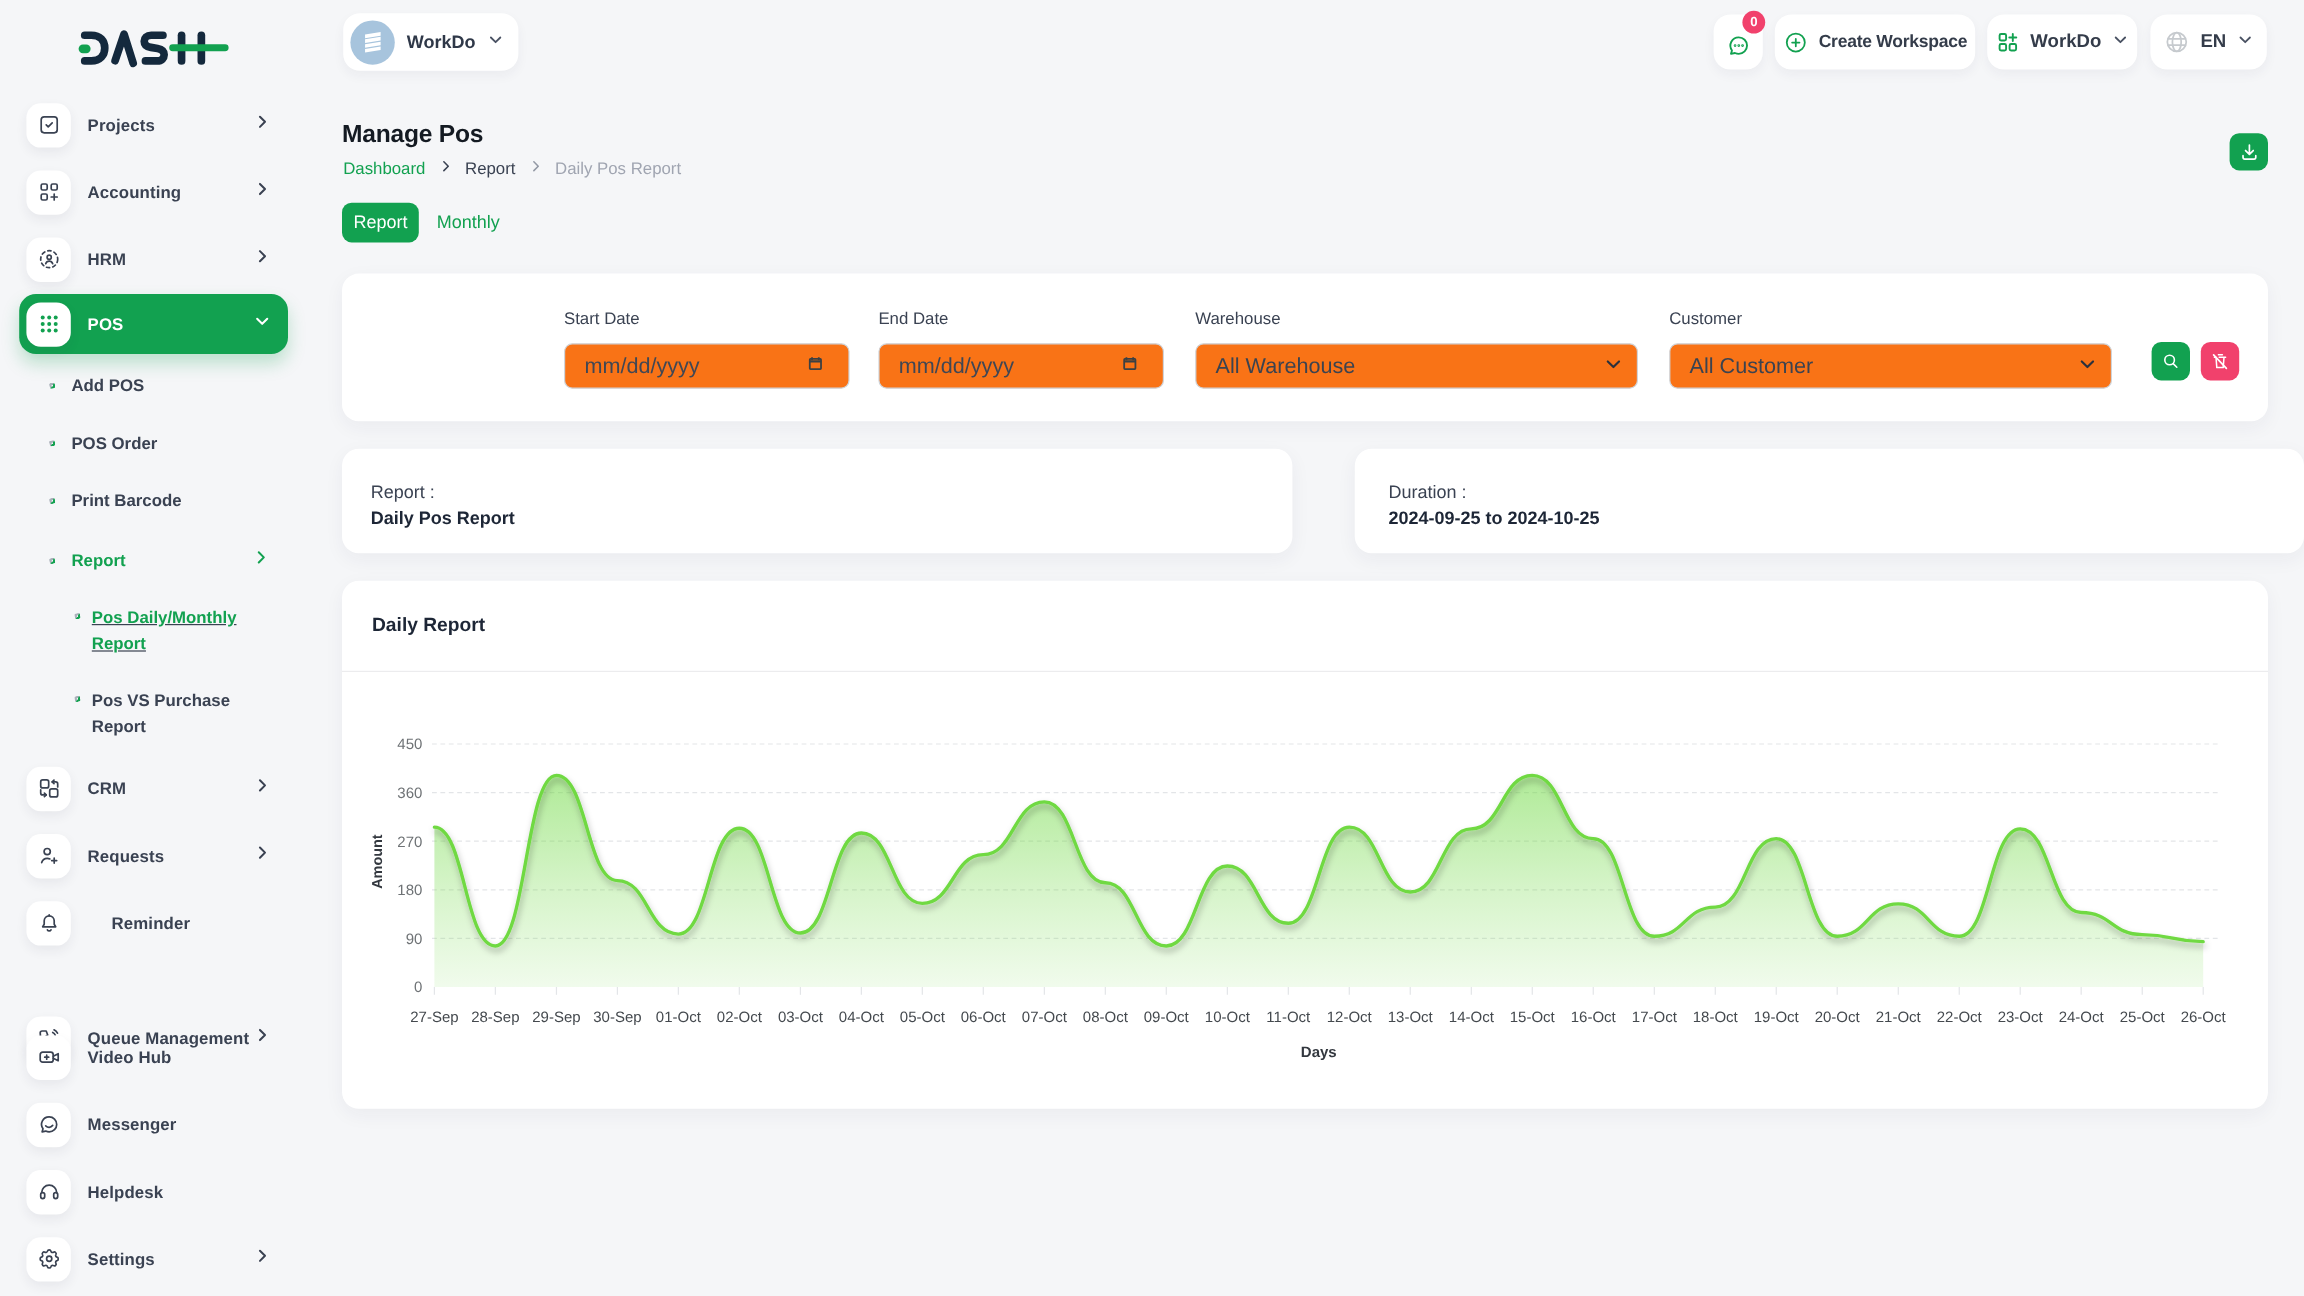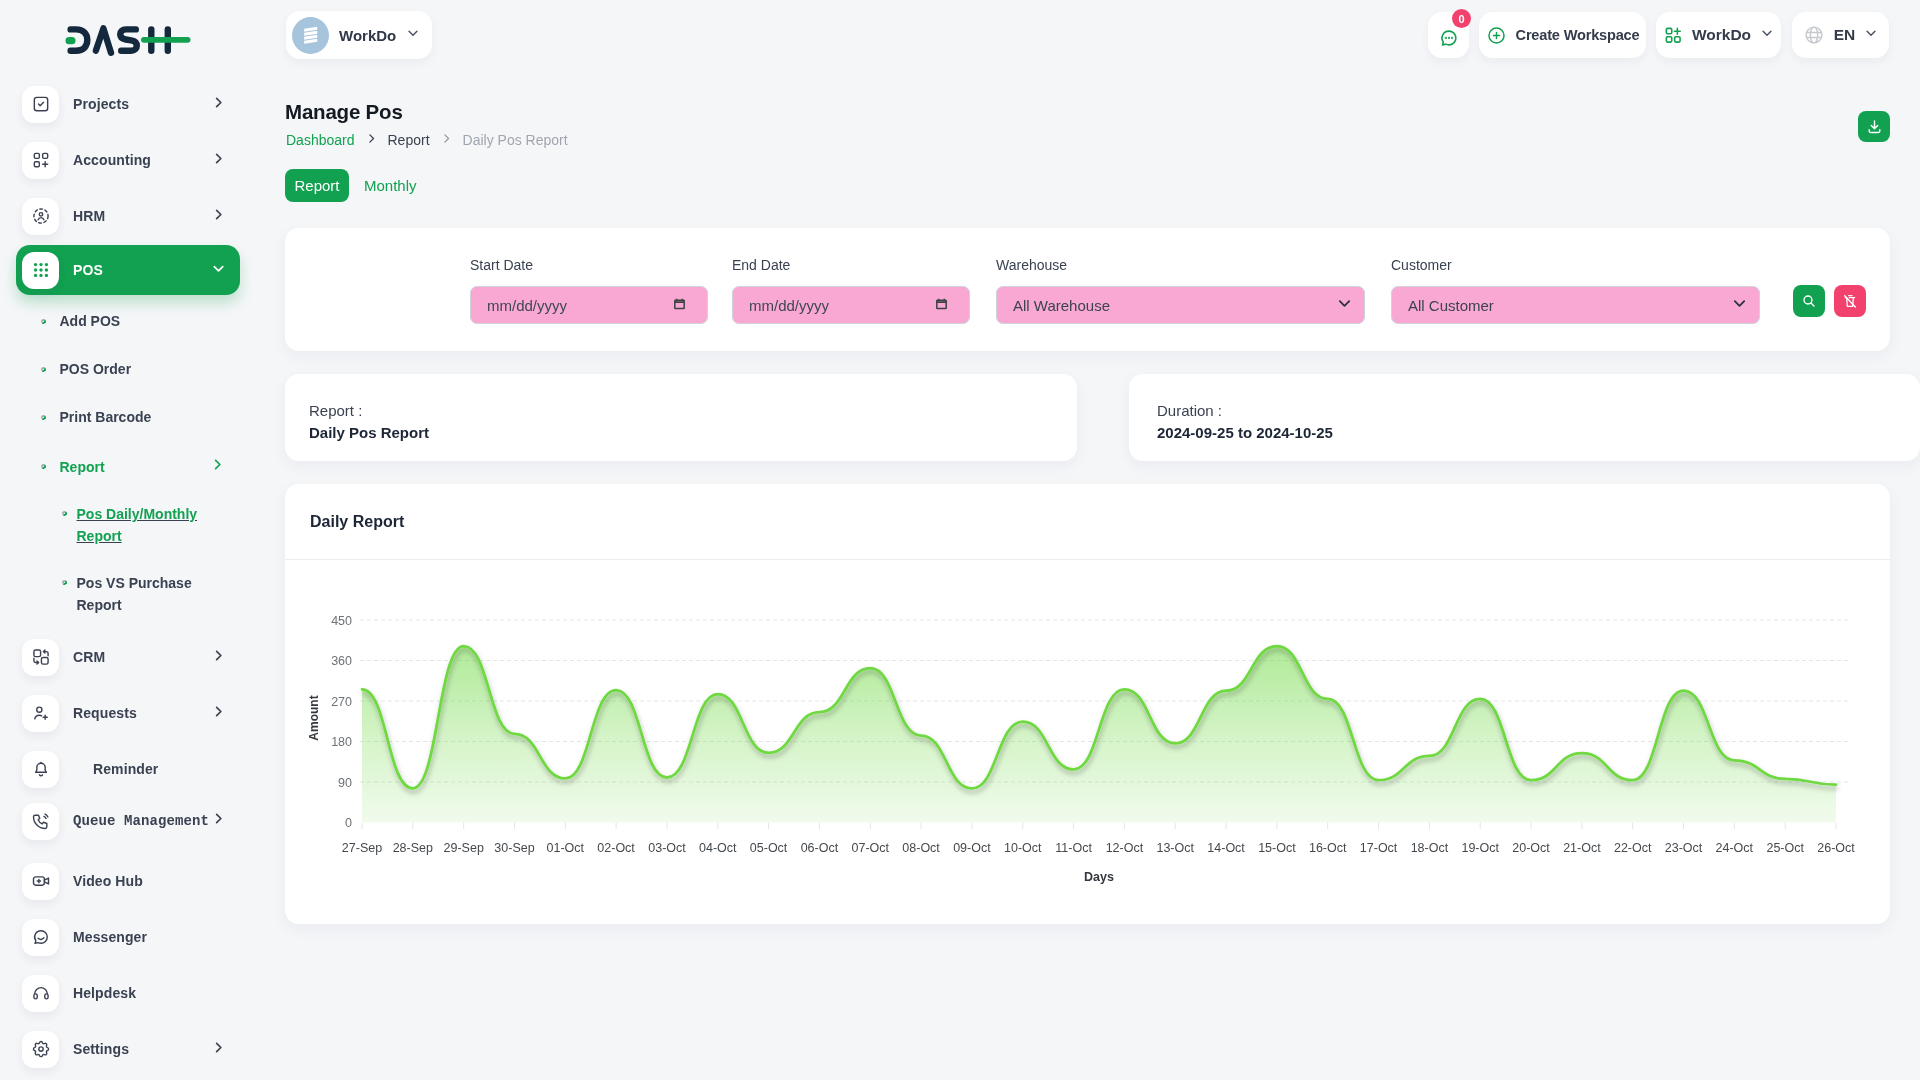--- a/index.html
+++ b/index.html
@@ -45,21 +45,21 @@
 .crumbs .sep { color:#9399a5; font-size:12px; }
 .crumbs .cur { color:#a0a5b1; }
 .crumbs .mid { color:#3a4252; }
 .dlbtn { position:absolute; left:1858px; top:111px; width:32px; height:31px; background:#12a150; border-radius:8px; display:flex; align-items:center; justify-content:center; color:#fff; }
 .tab-daily { position:absolute; left:285px; top:169px; width:64px; height:33px; background:#12a150; border-radius:8px; color:#fff; font-size:15px; display:flex; align-items:center; justify-content:center; }
 .tab-monthly { position:absolute; left:364px; top:169px; height:33px; color:#12a150; font-size:15px; display:flex; align-items:center; }
 
 .card { position:absolute; background:#fff; border-radius:14px; box-shadow:0 5px 16px rgba(40,40,70,.05); }
 .filter-card { left:285px; top:228px; width:1605px; height:123px; }
 .flabel { position:absolute; top:29px; font-size:14px; color:#3a4252; }
-.finput { position:absolute; top:58px; height:38px; border:1px solid #cfd4da; border-radius:7px; background:#f9a8d4; font-size:15px; color:#3b4350; display:flex; align-items:center; padding:0 12px 0 16px; }
+.finput { position:absolute; top:58px; height:38px; border:1px solid #cfd4da; border-radius:7px; background:#f97316; font-size:18px; color:#3b4350; display:flex; align-items:center; padding:0 12px 0 16px; }
 .finput .ph { color:#404754; }
 .finput .icon-r { margin-left:auto; color:#404754; }
 .sq-btn { position:absolute; top:57px; width:32px; height:32px; border-radius:8px; display:flex; align-items:center; justify-content:center; color:#fff; }
 .report-card { left:285px; top:374px; width:792px; height:87px; padding:28px 24px 0; font-size:15px; }
 .duration-card { left:1099px; top:374px; width:791px; height:87px; padding:28px 28px 0; font-size:15px;margin-left:30px; }
 .bold-line { font-weight:700; color:#1d2636; margin-top:5px; }
 .muted-line { color:#3a4252; }
 
 .chart-card { left:285px; top:484px; width:1605px; height:440px; }
 .chart-head { height:76px; border-bottom:1px solid #ececee; display:flex; align-items:center; padding-left:25px; font-size:16px; font-weight:700; color:#1d2636; }
@@ -197,21 +197,21 @@
   <div class="nav-item" style="top:744px;gap:20px;">
     <div class="chip">
           <svg width="20" height="20" viewBox="0 0 24 24" fill="none" stroke="currentColor" stroke-width="1.7" stroke-linecap="round" stroke-linejoin="round">
             <path d="M12 5a5 5 0 0 1 5 5v3.5l1.5 2.5H5.5L7 13.5V10a5 5 0 0 1 5-5z"></path>
             <path d="M12 5V4"></path>
             <path d="M10.2 19a2 2 0 0 0 3.6 0"></path>
           </svg>
         </div>
     <span class="label">Reminder</span>
   </div>
-  <div class="nav-item" style="top:796px;font-family:Liberation Mono, monospace;">
+  <div class="nav-item" style="top:840px;">
     <div class="chip">
           <svg width="20" height="20" viewBox="0 0 24 24" fill="none" stroke="currentColor" stroke-width="1.7" stroke-linecap="round" stroke-linejoin="round">
             <path d="M5 5h4l1.5 4-2 1.5a10 10 0 0 0 5 5L15 13.5l4 1.5v4a2 2 0 0 1-2 2A14 14 0 0 1 3 7a2 2 0 0 1 2-2z"></path>
             <path d="M15.5 6.5a5 5 0 0 1 2.5 2.5"></path>
             <path d="M16.8 3.8a8 8 0 0 1 3.5 3.4"></path>
           </svg>
         </div>
     <span class="label">Queue Management</span>
     <span class="arrow"><svg width="15" height="15" viewBox="0 0 16 16" fill="none" stroke="currentColor" stroke-width="1.8" stroke-linecap="round" stroke-linejoin="round">
             <path d="M6 3.5 L10.5 8 L6 12.5"></path>

